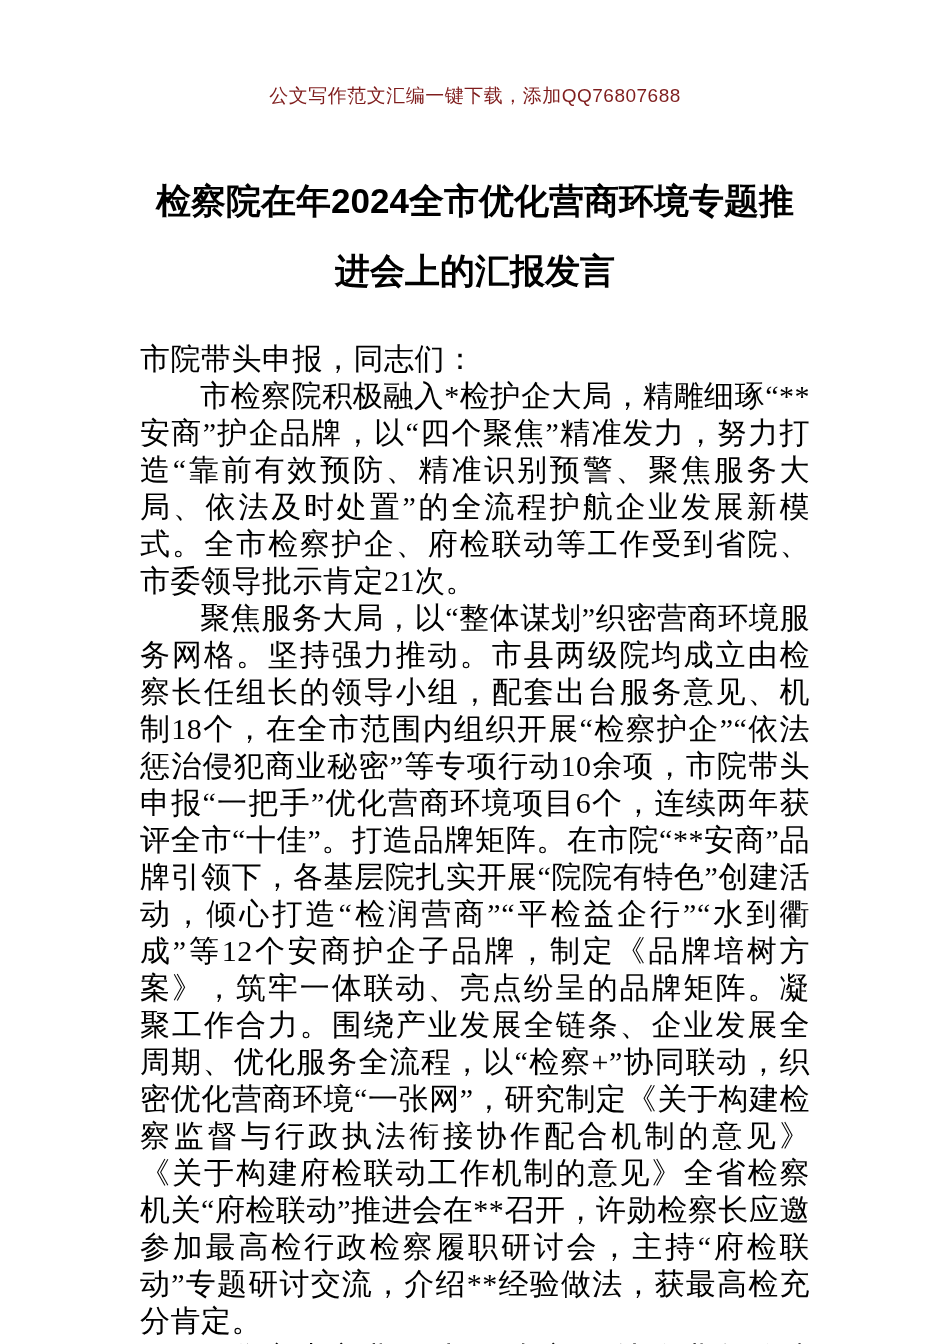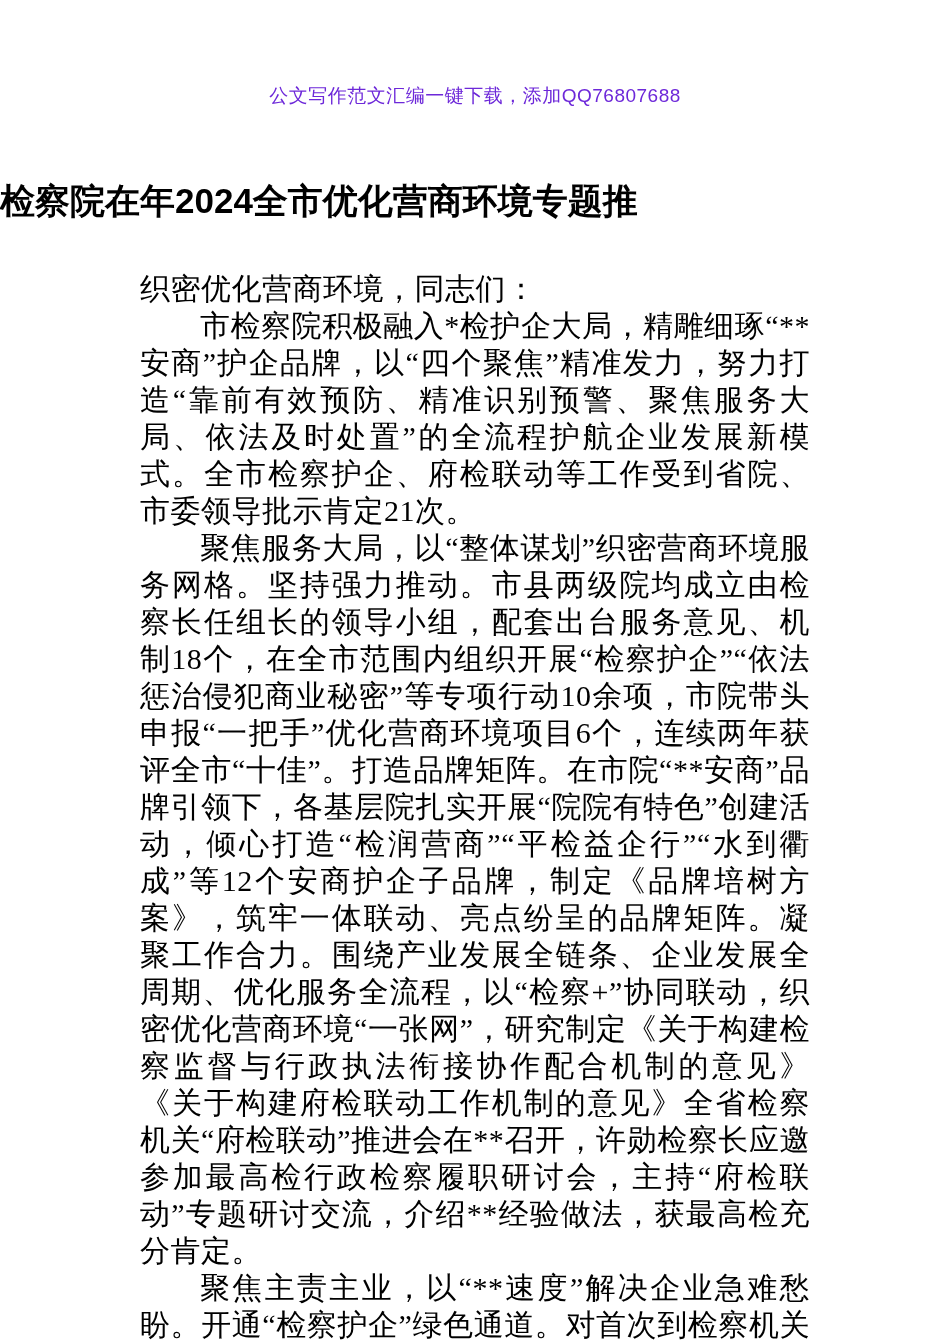--- a/index.html
+++ b/index.html
@@ -15,26 +15,26 @@
     overflow: hidden;
     color: #000000;
     font-family: "Liberation Serif", "DejaVu Serif", serif;
   }
   .banner {
     margin-top: 86px;
     text-align: center;
     font-size: 19px;
     line-height: 20px;
     letter-spacing: 0.5px;
-    color: #6d28d9;
+    color: #7f1d1d;
     font-family: "Liberation Sans", "DejaVu Sans", sans-serif;
   }
   .title {
     margin-top: 60px;
-    text-align: left;
+    text-align: center;
     font-weight: bold;
     font-size: 35px;
     line-height: 70px;
     color: #000000;
     font-family: "Liberation Sans", "DejaVu Sans", sans-serif;
   }
   .content {
     width: 670px;
     margin: 34px auto 0 auto;
     font-size: 30px;
@@ -53,22 +53,23 @@
 </style>
 </head>
 <body>
 
 <div class="page">
 
   <div class="banner">公文写作范文汇编一键下载，添加QQ76807688</div>
 
   <div class="title">
     <div>检察院在年2024全市优化营商环境专题推</div>
+    <div>进会上的汇报发言</div>
   </div>
 
   <div class="content">
-    <p>织密优化营商环境，同志们：</p>
+    <p>市院带头申报，同志们：</p>
     <p class="indent">市检察院积极融入*检护企大局，精雕细琢“**安商”护企品牌，以“四个聚焦”精准发力，努力打造“靠前有效预防、精准识别预警、聚焦服务大局、依法及时处置”的全流程护航企业发展新模式。全市检察护企、府检联动等工作受到省院、市委领导批示肯定21次。</p>
     <p class="indent">聚焦服务大局，以“整体谋划”织密营商环境服务网格。坚持强力推动。市县两级院均成立由检察长任组长的领导小组，配套出台服务意见、机制18个，在全市范围内组织开展“检察护企”“依法惩治侵犯商业秘密”等专项行动10余项，市院带头申报“一把手”优化营商环境项目6个，连续两年获评全市“十佳”。打造品牌矩阵。在市院“**安商”品牌引领下，各基层院扎实开展“院院有特色”创建活动，倾心打造“检润营商”“平检益企行”“水到衢成”等12个安商护企子品牌，制定《品牌培树方案》，筑牢一体联动、亮点纷呈的品牌矩阵。凝聚工作合力。围绕产业发展全链条、企业发展全周期、优化服务全流程，以“检察+”协同联动，织密优化营商环境“一张网”，研究制定《关于构建检察监督与行政执法衔接协作配合机制的意见》《关于构建府检联动工作机制的意见》全省检察机关“府检联动”推进会在**召开，许勋检察长应邀参加最高检行政检察履职研讨会，主持“府检联动”专题研讨交流，介绍**经验做法，获最高检充分肯定。</p>
     <p class="indent">聚焦主责主业，以“**速度”解决企业急难愁盼。开通“检察护企”绿色通道。对首次到检察机关信访的涉企</p>
   </div>
 
 </div>
 
 </body></html>

